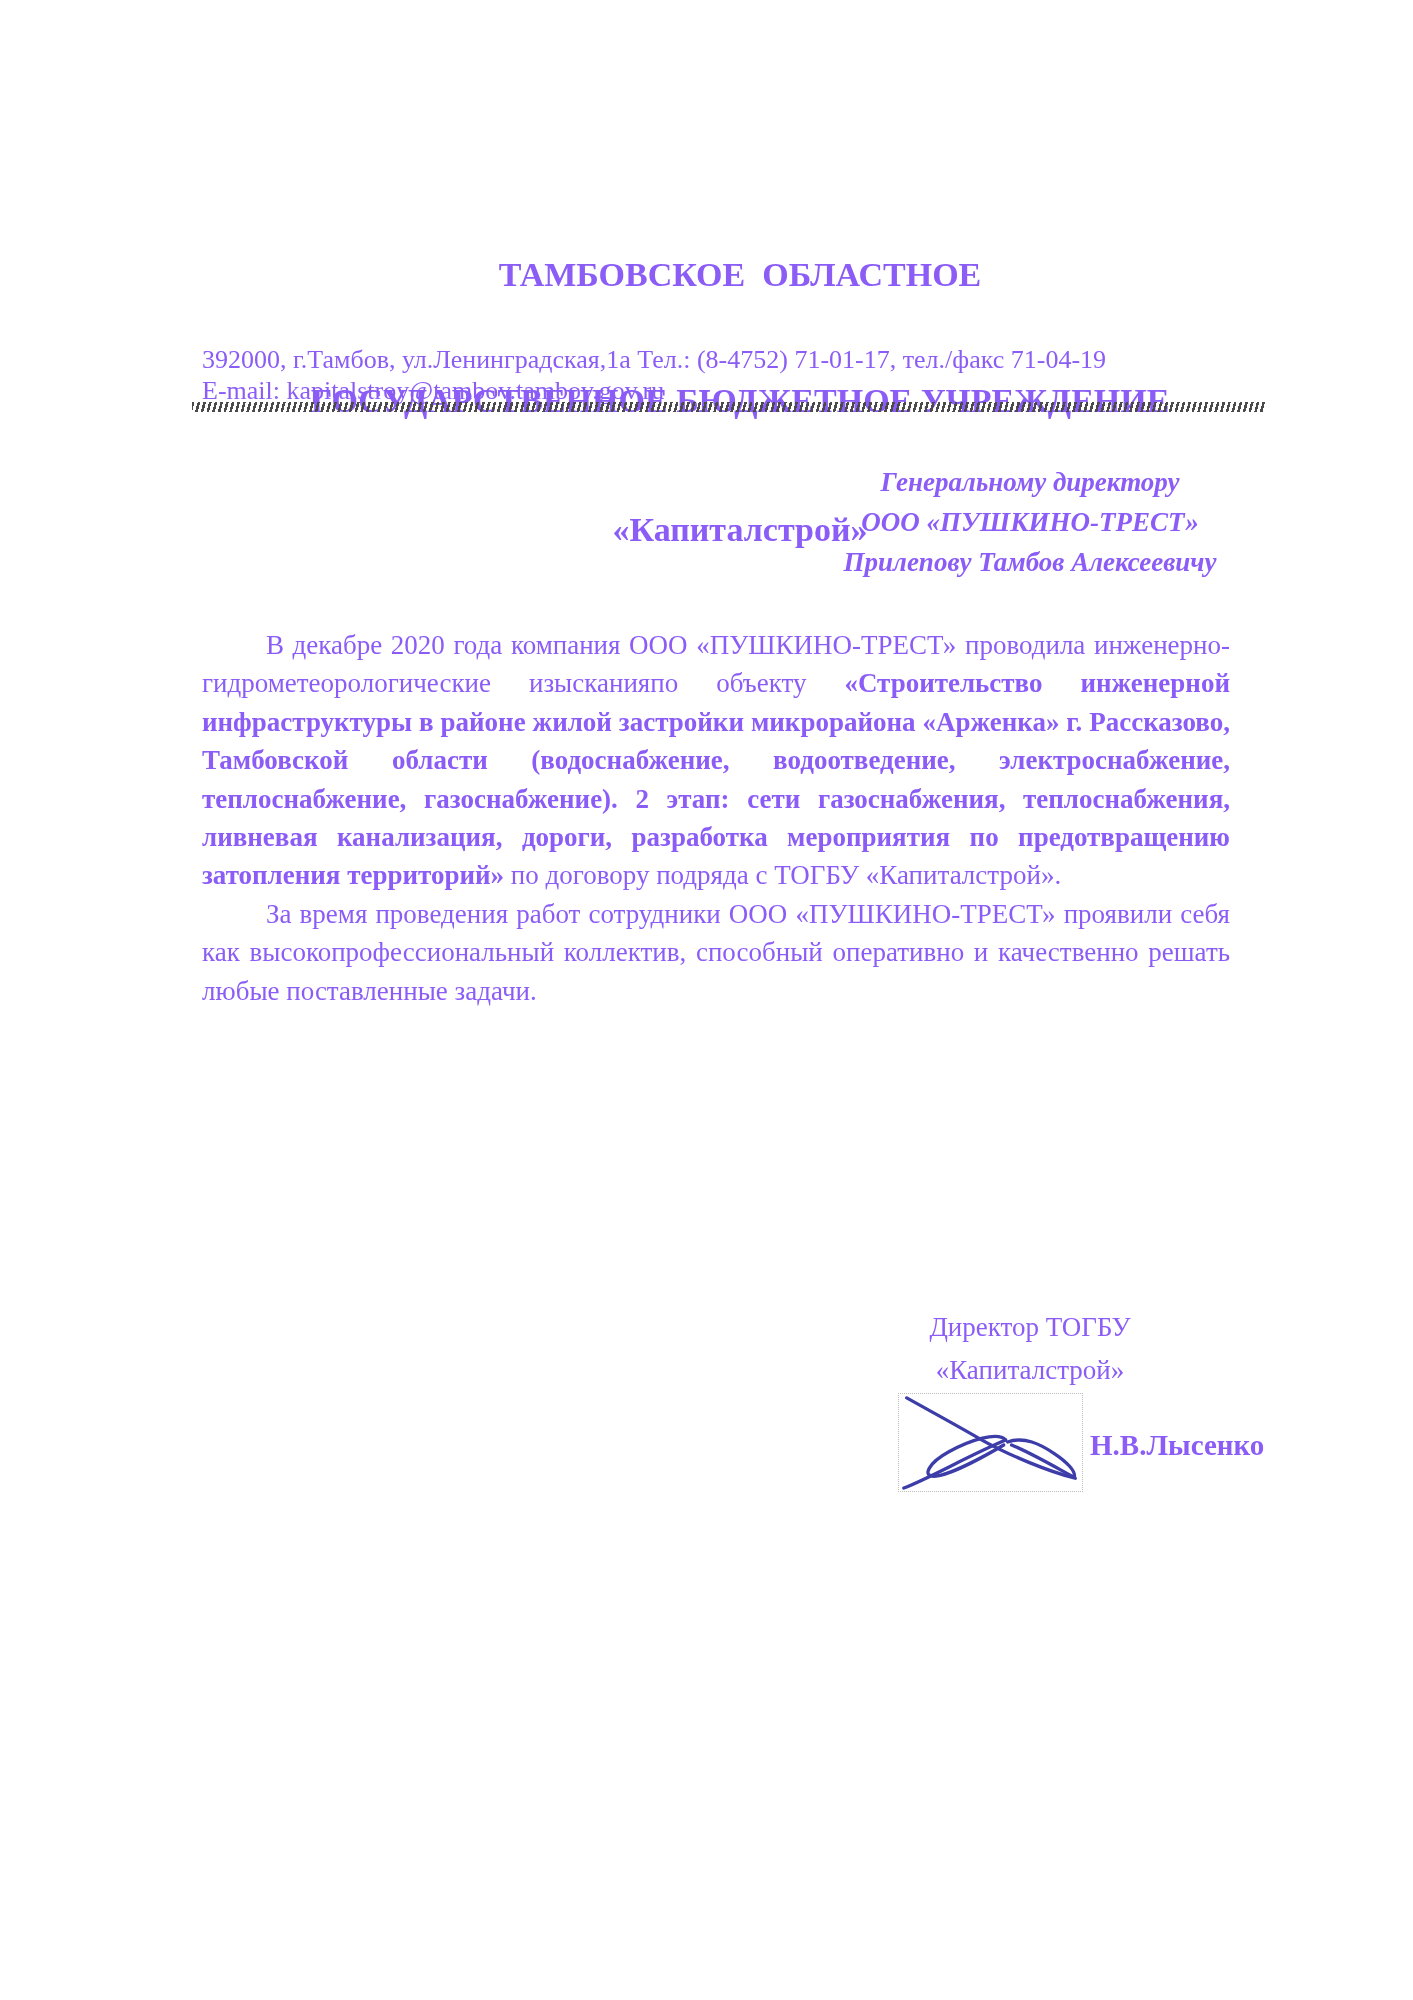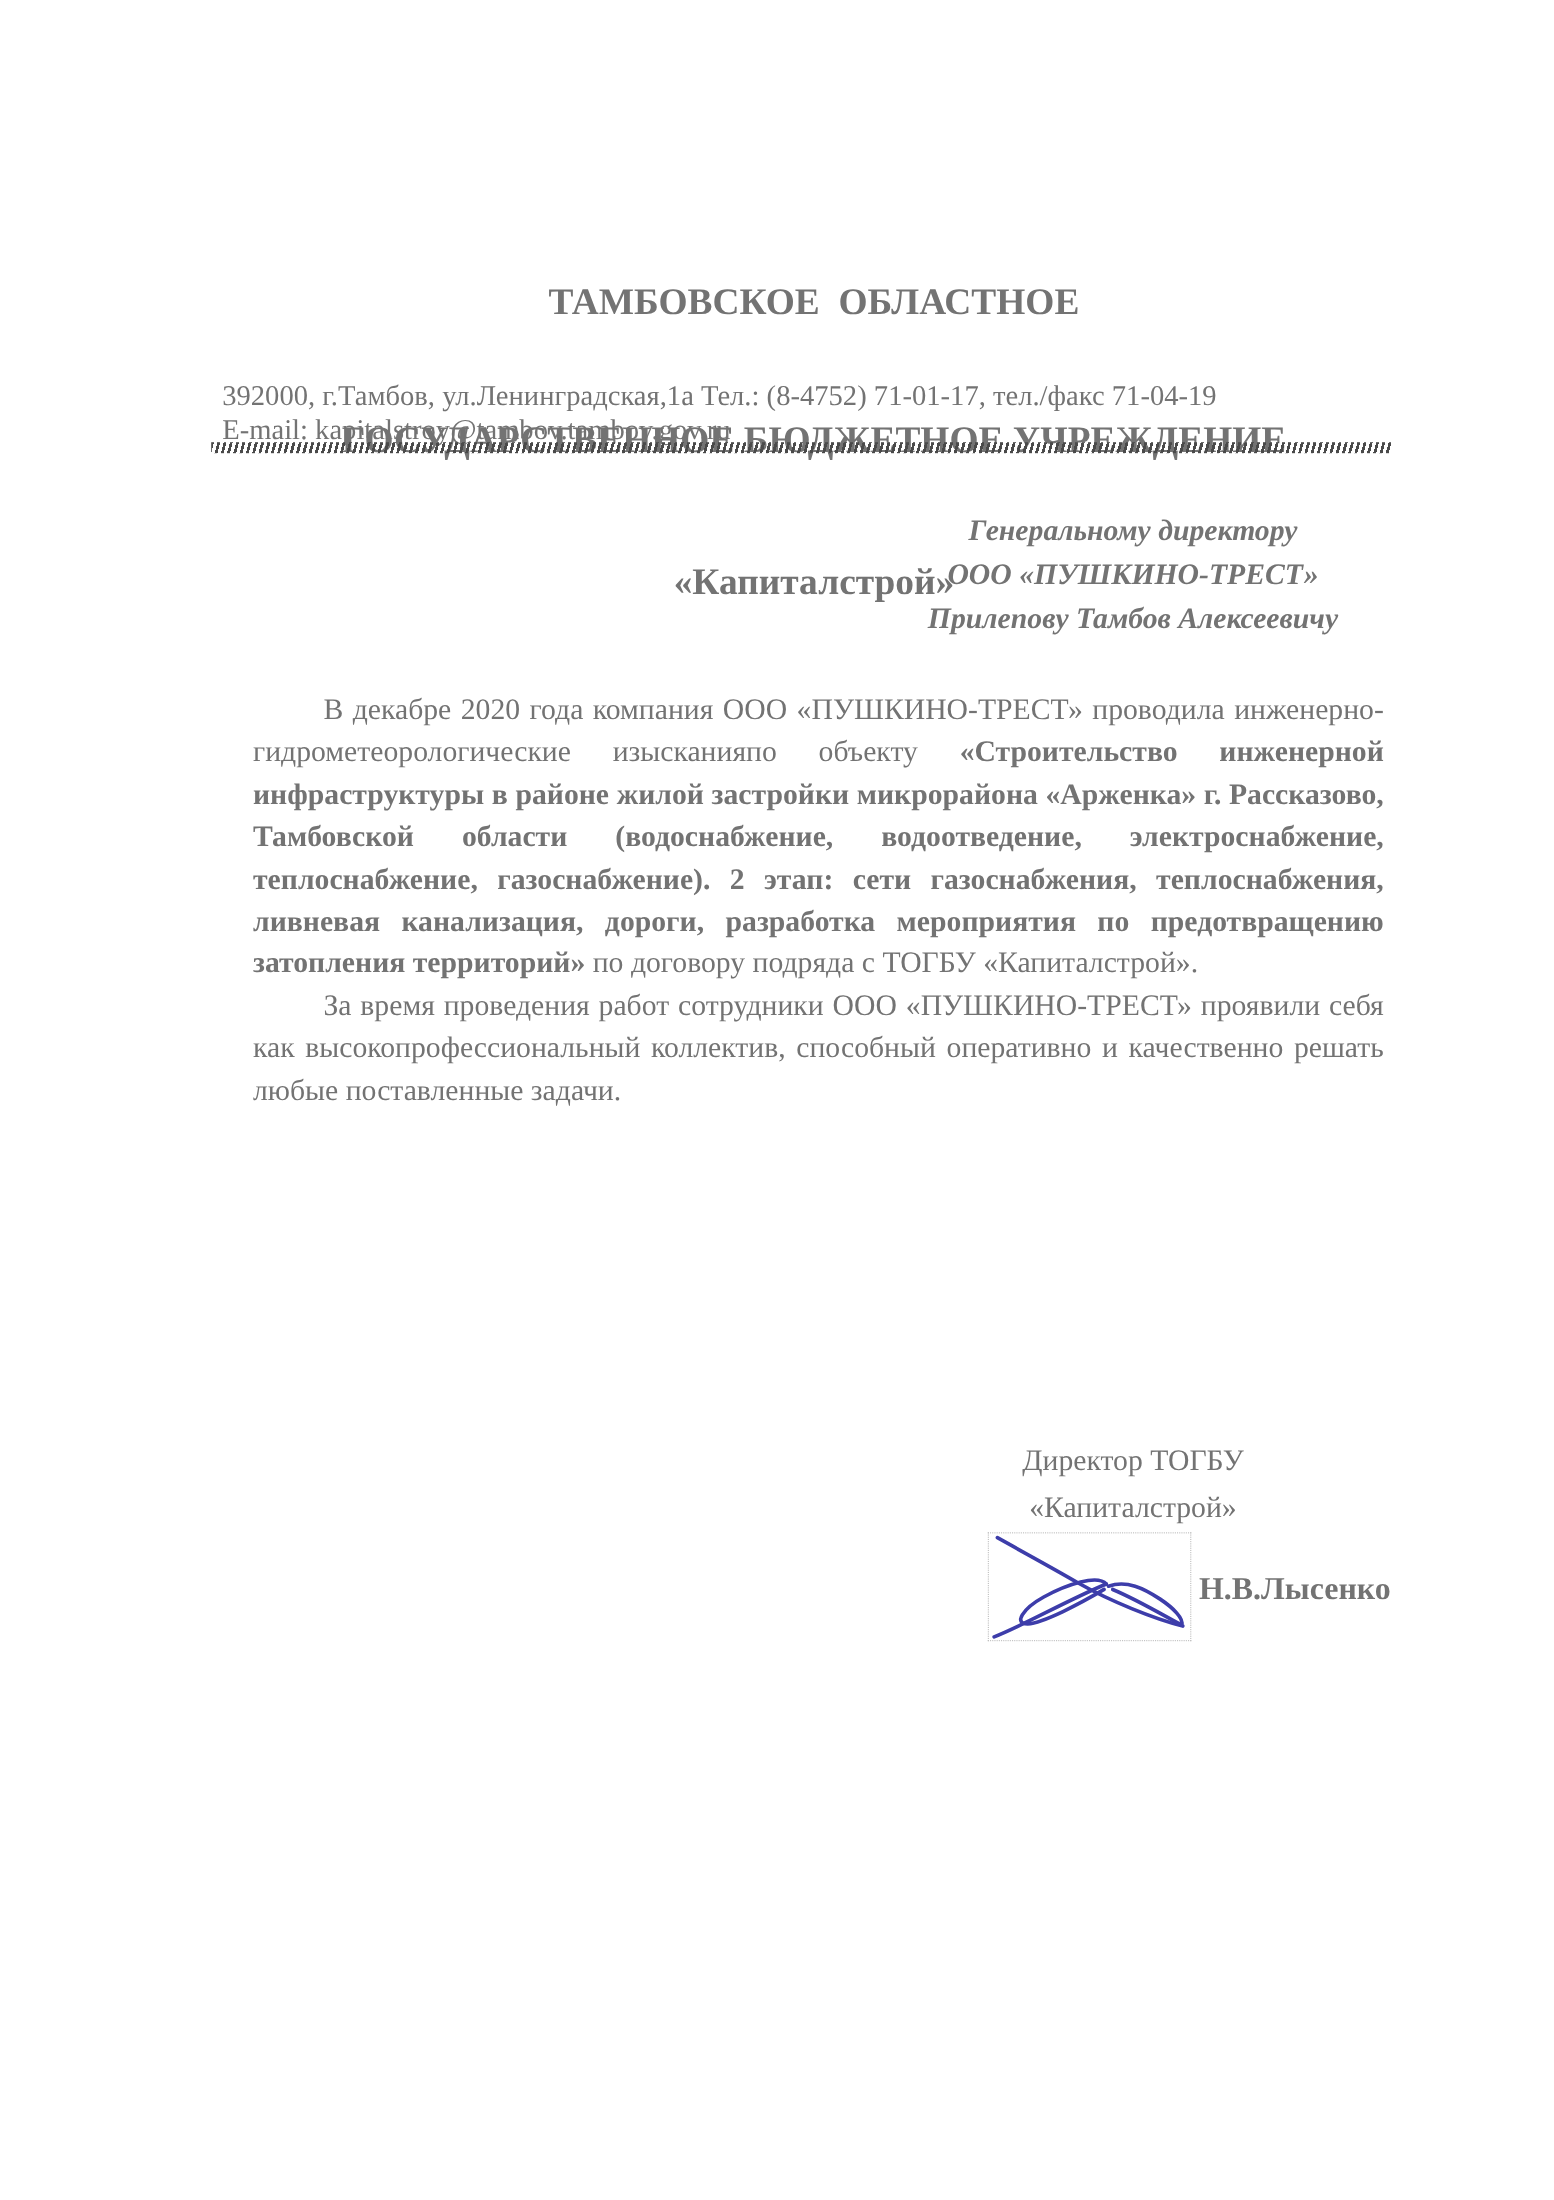--- a/index.html
+++ b/index.html
@@ -2,21 +2,21 @@
 <html lang="ru"><head>
 <meta charset="utf-8">
 <style>
   html, body { margin: 0; padding: 0; background: #ffffff; }
   .page {
     position: relative;
     width: 1413px;
     height: 2000px;
     background: #ffffff;
     font-family: "Liberation Serif", "DejaVu Serif", serif;
-    color: #737373;
+    color: #8b5cf6;
     overflow: hidden;
   }
   .org-title {
     position: absolute;
     left: 202px;
     top: 170px;
     width: 1076px;
     text-align: center;
     font-weight: bold;
     font-size: 34px;
@@ -56,21 +56,20 @@
     font-style: italic;
   }
   .body-text {
     position: absolute;
     left: 202px;
     top: 626px;
     width: 1028px;
     font-size: 27px;
     line-height: 38.4px;
     text-align: justify;
-    margin-left: 28px;
   }
   .body-text p {
     margin: 0;
     text-indent: 64px;
   }
   .body-text .b { font-weight: bold; }
   .closing {
     position: absolute;
     left: 830px;
     top: 1306px;

